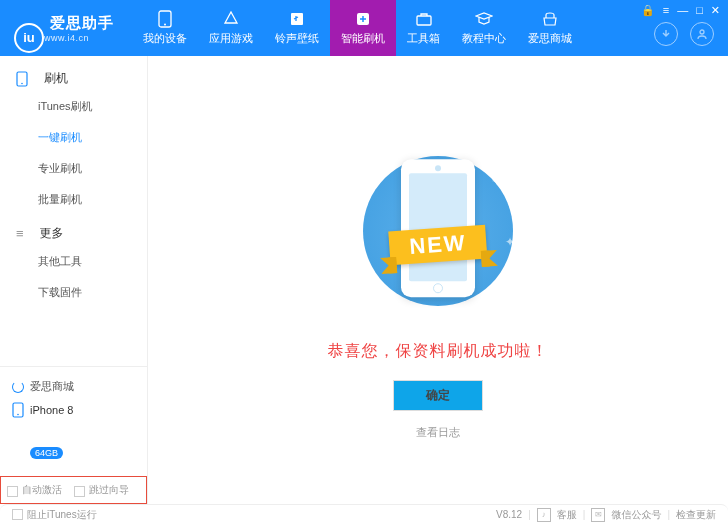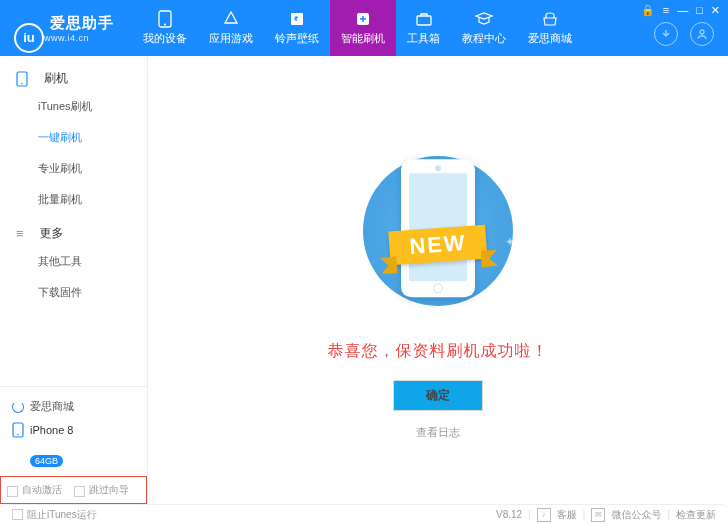--- a/index.html
+++ b/index.html
@@ -170,28 +170,28 @@
         <span>更多</span>
       </div>
       <div class="sb-item">其他工具</div>
       <div class="sb-item">下载固件</div>
     </div>
     <div class="sb-bottom">
       <div class="status-row">
         <div class="spin-icon"></div>
         <span>爱思商城</span>
       </div>
-      <div class="status-row" style="margin-bottom:8px;">
+      <div class="status-row" style="margin-bottom:20px;">
         <svg width="12" height="16" viewBox="0 0 12 16">
             <rect x="1" y="1" width="10" height="14" rx="1.5" fill="none" stroke="#1a8cff" stroke-width="1.2"></rect>
             <circle cx="6" cy="12.5" r="0.8" fill="#1a8cff"></circle>
           </svg>
         <span style="color:#333;font-weight:500;">iPhone 8</span>
       </div>
-      <div style="padding-left:18px;"><span class="badge">64GB</span></div>
+      <div style="padding-left:18px;margin-bottom:8px;"><span class="badge">64GB</span></div>
     </div>
     <div class="check-row">
       <label class="check-label">
           <span class="chk"></span>
           <span>自动激活</span>
         </label>
       <label class="check-label">
           <span class="chk"></span>
           <span>跳过向导</span>
         </label>

